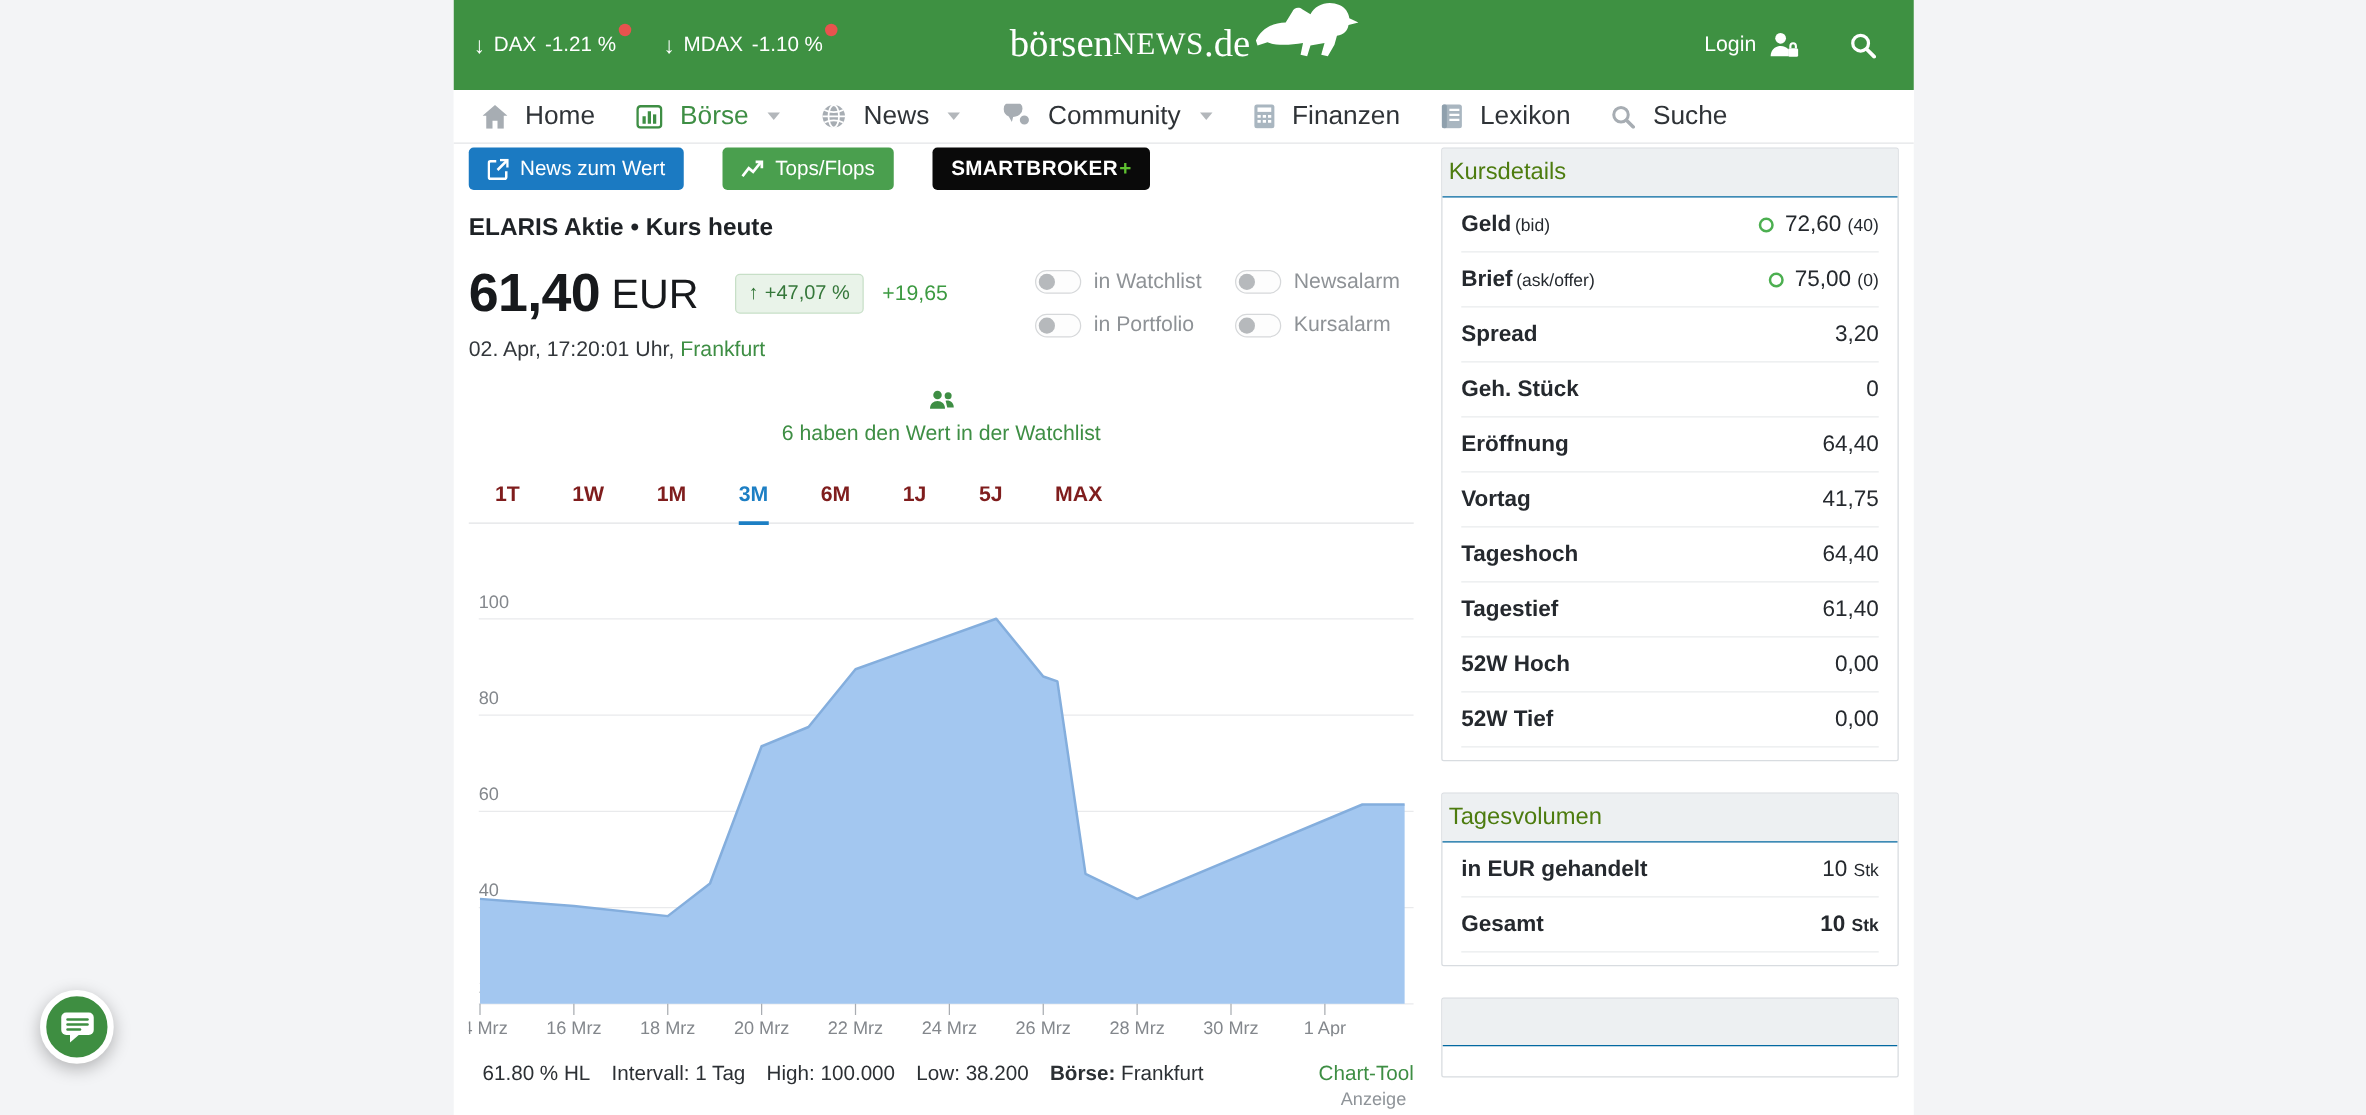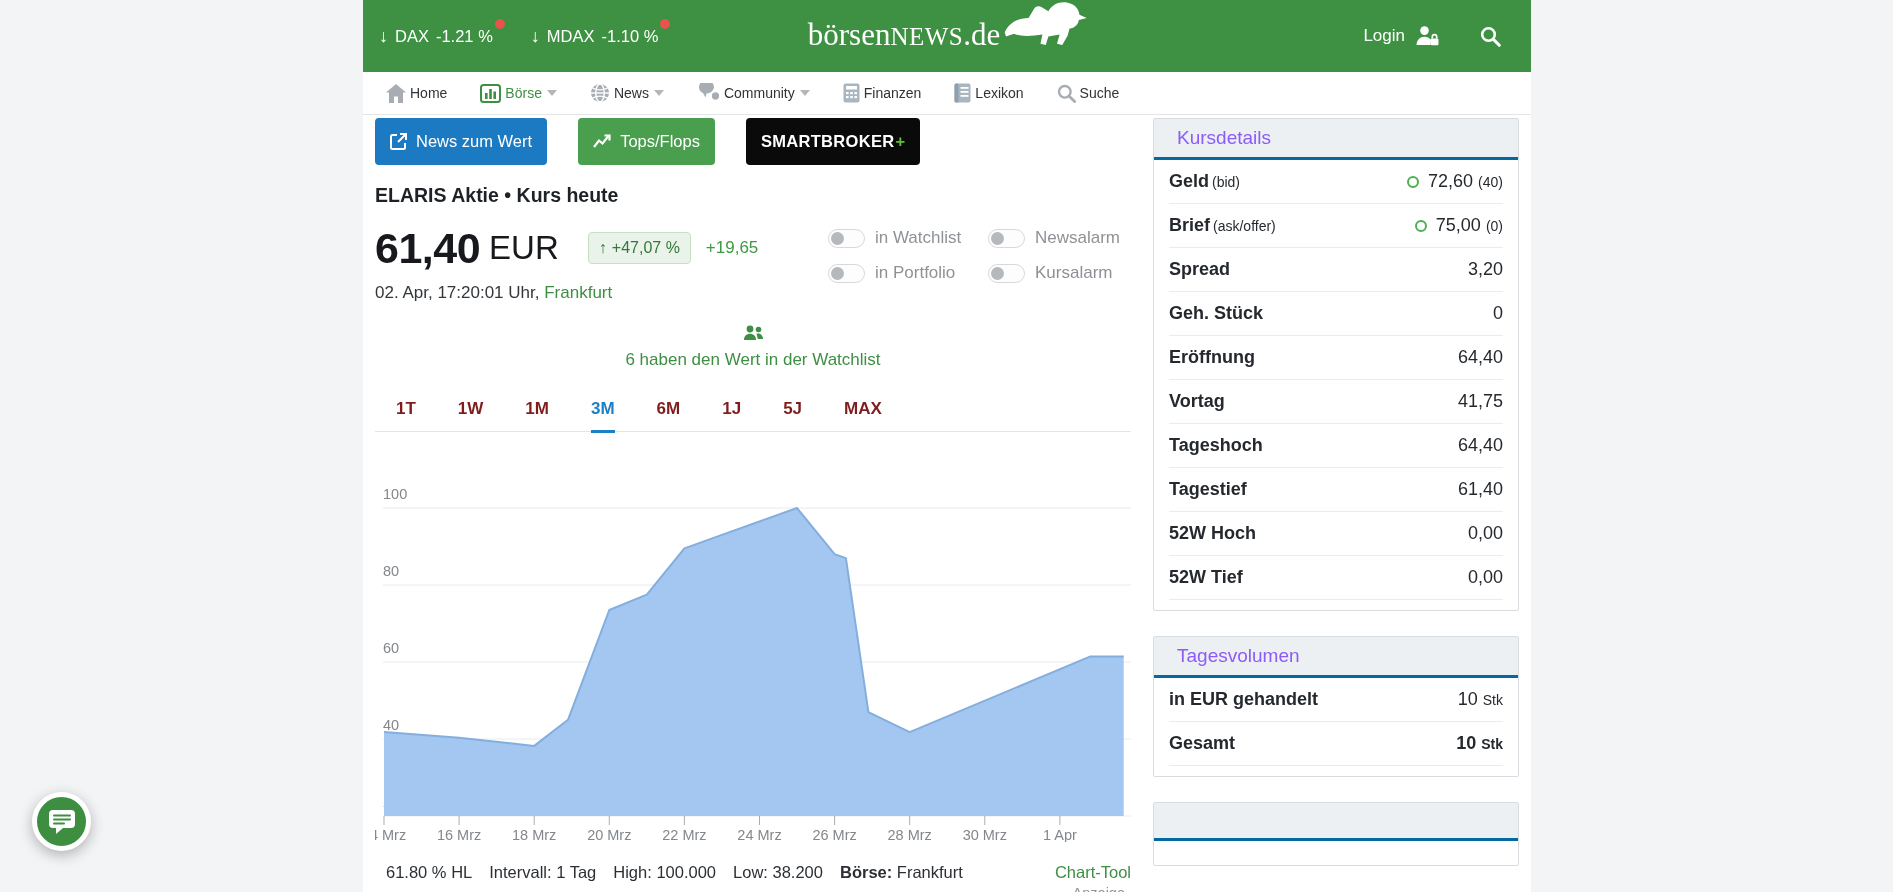--- a/index.html
+++ b/index.html
@@ -20,30 +20,30 @@
   .logo { position:absolute; left:50%; top:50%; transform:translate(-50%,-54%); color:#fff;
           font-family:"Liberation Serif","DejaVu Serif",serif; display:flex; align-items:center; cursor:pointer; }
   .logo .t1,.logo .t3 { font-size:31px; }
   .logo .t2 { font-size:25px; letter-spacing:.5px; padding-top:4px; }
   .logo svg { margin-left:0px; margin-top:-20px; }
   .topbar-right { margin-left:auto; display:flex; align-items:center; gap:40px; color:#fff; }
   .login { display:flex; align-items:center; gap:10px; font-size:17px; cursor:pointer; }
 
   
   .navbar { height:43px; display:flex; align-items:center; gap:33px; padding-left:23px; border-bottom:1px solid #e3e5e7; background:#fff; }
-  .nav-item { display:flex; align-items:center; gap:4px; font-size:14px; color:#2f3337; cursor:pointer; }
+  .nav-item { display:flex; align-items:center; gap:14px; font-size:21px; color:#2f3337; cursor:pointer; }
   .nav-item.active { color:#3e8e44; }
   .caret { width:0; height:0; border-left:5px solid transparent; border-right:5px solid transparent; border-top:6px solid #b3b7bb; margin-left:1px; }
 
   
   .content { display:flex; }
   .main { width:756px; margin-left:12px; position:relative; }
 
   .btn-row { display:flex; gap:31px; margin-top:3px; }
-  .btn { height:47px; display:flex; align-items:center; gap:9px; padding:0 15px; border-radius:4px; color:#fff; font-size:16.5px; border:none; cursor:pointer; white-space:nowrap;text-align:right; }
+  .btn { height:34px; display:flex; align-items:center; gap:9px; padding:0 15px; border-radius:4px; color:#fff; font-size:16.5px; border:none; cursor:pointer; white-space:nowrap;text-align:right; }
   .btn-blue { background:#1b7ac2; }
   .btn-green { background:#4a9f4e; }
   .btn-black { background:#0a0a0a; font-weight:700; letter-spacing:.3px; gap:1px; }
   .btn-black .plus { color:#5ec030; }
 
   .stock-title { margin-top:19px; font-size:19.5px; font-weight:700; color:#1e2226; }
 
   .price-row { margin-top:14px; display:flex; align-items:center; position:relative; height:54px; }
   .price { font-size:43px; font-weight:700; color:#17191c; letter-spacing:-.5px; }
   .cur { font-size:33px; color:#17191c; margin-left:9px; }
@@ -76,21 +76,21 @@
       repeating-linear-gradient(90deg, rgba(40,160,20,.85) 0 2px, rgba(5,25,3,.9) 2px 7px, rgba(90,220,40,.8) 7px 9px, rgba(8,30,4,.95) 9px 15px),
       repeating-linear-gradient(0deg, rgba(20,90,10,.6) 0 2px, rgba(0,0,0,.8) 2px 5px);
     mix-blend-mode:screen; opacity:.85;
     -webkit-mask-image:linear-gradient(90deg,transparent,black 30%);
             mask-image:linear-gradient(90deg,transparent,black 30%);
   }
 
   
   .sidebar { width:366px; margin-left:22px; margin-top:3px; }
   .panel { border:1px solid #d8dce0; border-radius:2px; background:#fff; margin-bottom:25px; padding-bottom:10px; }
-  .panel-h { background:#edf0f2; border-bottom:3px solid #0369a1; padding:8px 23px; font-size:19px; color:#8b5cf6; min-height:38px; }
+  .panel-h { background:#edf0f2; border-bottom:1px solid #0369a1; padding:8px 5px; font-size:19px; color:#4d7c0f; min-height:38px; }
   .krow { display:flex; justify-content:space-between; align-items:center; margin:0 15px; padding:11px 0; border-bottom:1px solid #e9ebed; font-size:18px; color:#25292e; }
   .kl { font-weight:700; }
   .kls { font-size:14px; font-weight:400; margin-left:3px; }
   .kval { display:flex; align-items:center; gap:5px; }
   .kvs { font-size:14px; }
   .ring { width:12px; height:12px; border:2px solid #4caf50; border-radius:50%; display:inline-block; margin-right:4px; }
   .bold { font-weight:700; }
   .unit { font-size:14px; }
   .panel.cut { height:64px; overflow:hidden; margin-bottom:0; padding-bottom:0; }
 

